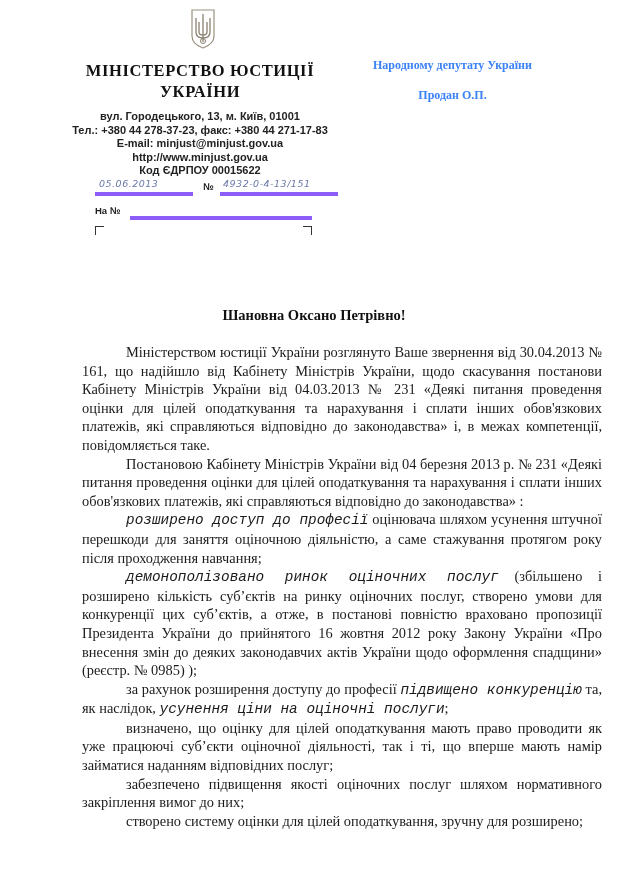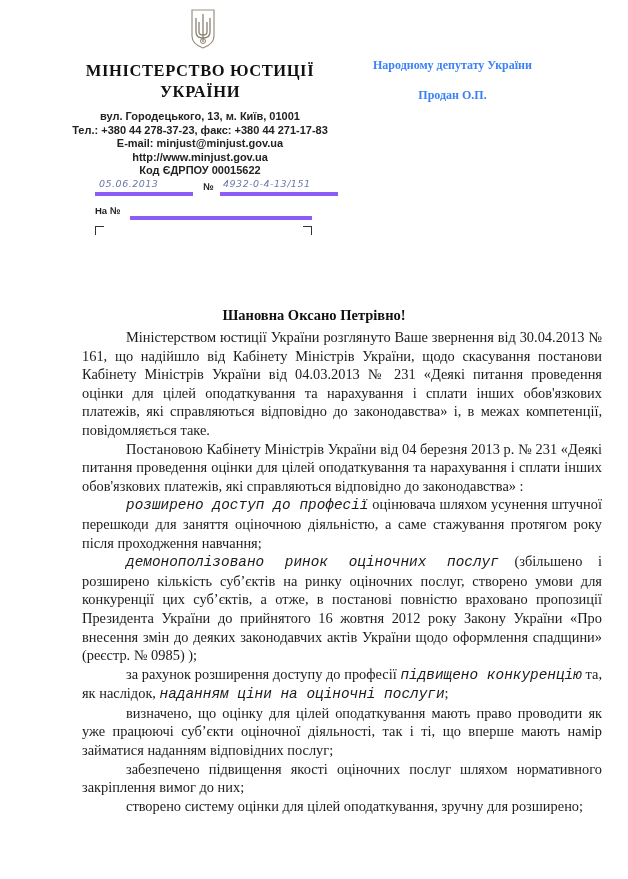--- a/index.html
+++ b/index.html
@@ -29,21 +29,21 @@
     
     .addressee { position: absolute; left: 373px; top: 58px; font-family: "Liberation Serif", serif; font-weight: bold; font-size: 12px; color: #3b82f6; text-align: center; }
     .addressee div { height: 30px; }
 
     
     .salutation { position: absolute; left: 0; top: 307px; width: 628px; text-align: center;
       font-family: "Liberation Serif", serif; font-weight: bold; font-size: 14.5px; color: #111; }
     .body-text { position: absolute; left: 82px; top: 327px; width: 520px;
       font-family: "Liberation Serif", serif; font-size: 14.4px; line-height: 18.6px; color: #1b1b1b; }
     .body-text p { margin: 0; text-align: justify; text-indent: 44px; }
-    .body-text p.first { margin-top: 1px; }
+    .body-text p.first { margin-top: 16px; }
     .body-text em { font-style: italic; font-family: Liberation Mono, monospace; }
   </style>
 </head>
 <body>
 
 <div class="page">
 
   <div class="letterhead">
     <svg class="emblem" viewBox="0 0 26 42">
       <path d="M2 2 H24 V28 Q24 36 13 40 Q2 36 2 28 Z" fill="none" stroke="#9a9080" stroke-width="1.2"></path>
@@ -84,18 +84,18 @@
     <div>Продан О.П.</div>
   </div>
 
   <div class="salutation">Шановна Оксано Петрівно!</div>
 
   <div class="body-text">
     <p class="first">Міністерством юстиції України розглянуто Ваше звернення від 30.04.2013 № 161, що надійшло від Кабінету Міністрів України, щодо скасування постанови Кабінету Міністрів України  від 04.03.2013 № 231 «Деякі питання проведення оцінки для цілей оподаткування та нарахування і сплати інших обов'язкових платежів, які справляються відповідно до законодавства» і,  в межах компетенції, повідомляється таке.</p>
     <p>Постановою Кабінету Міністрів України  від 04 березня 2013 р. № 231 «Деякі питання проведення оцінки для цілей оподаткування та нарахування і сплати інших обов'язкових платежів, які справляються відповідно до законодавства» :</p>
     <p><em>розширено доступ до професії</em><span> оцінювача шляхом усунення штучної перешкоди для заняття оціночною діяльністю, а саме стажування протягом року після проходження навчання;</span></p>
     <p><em>демонополізовано ринок оціночних послуг</em><span> (збільшено і розширено кількість суб’єктів на ринку оціночних послуг, створено умови для конкуренції цих суб’єктів,  а отже, в постанові повністю враховано пропозиції Президента України до прийнятого 16 жовтня 2012 року Закону України «Про внесення змін до деяких законодавчих актів України щодо оформлення спадщини» (реєстр. № 0985) );</span></p>
-    <p><span>за рахунок розширення доступу до професії </span><em>підвищено конкуренцію</em><span> та, як наслідок, </span><em>наданням ціни на оціночні послуги</em><span>;</span></p>
+    <p><span>за рахунок розширення доступу до професії </span><em>підвищено конкуренцію</em><span> та, як наслідок, </span><em>усунення ціни на оціночні послуги</em><span>;</span></p>
     <p>визначено, що оцінку для цілей оподаткування мають право проводити як уже працюючі суб’єкти оціночної діяльності, так і ті, що вперше мають намір займатися наданням відповідних послуг;</p>
     <p>забезпечено підвищення якості оціночних послуг шляхом нормативного закріплення вимог до них;</p>
     <p>створено систему оцінки для цілей оподаткування, зручну для розширено;</p>
   </div>
 </div>
 
 </body></html>

